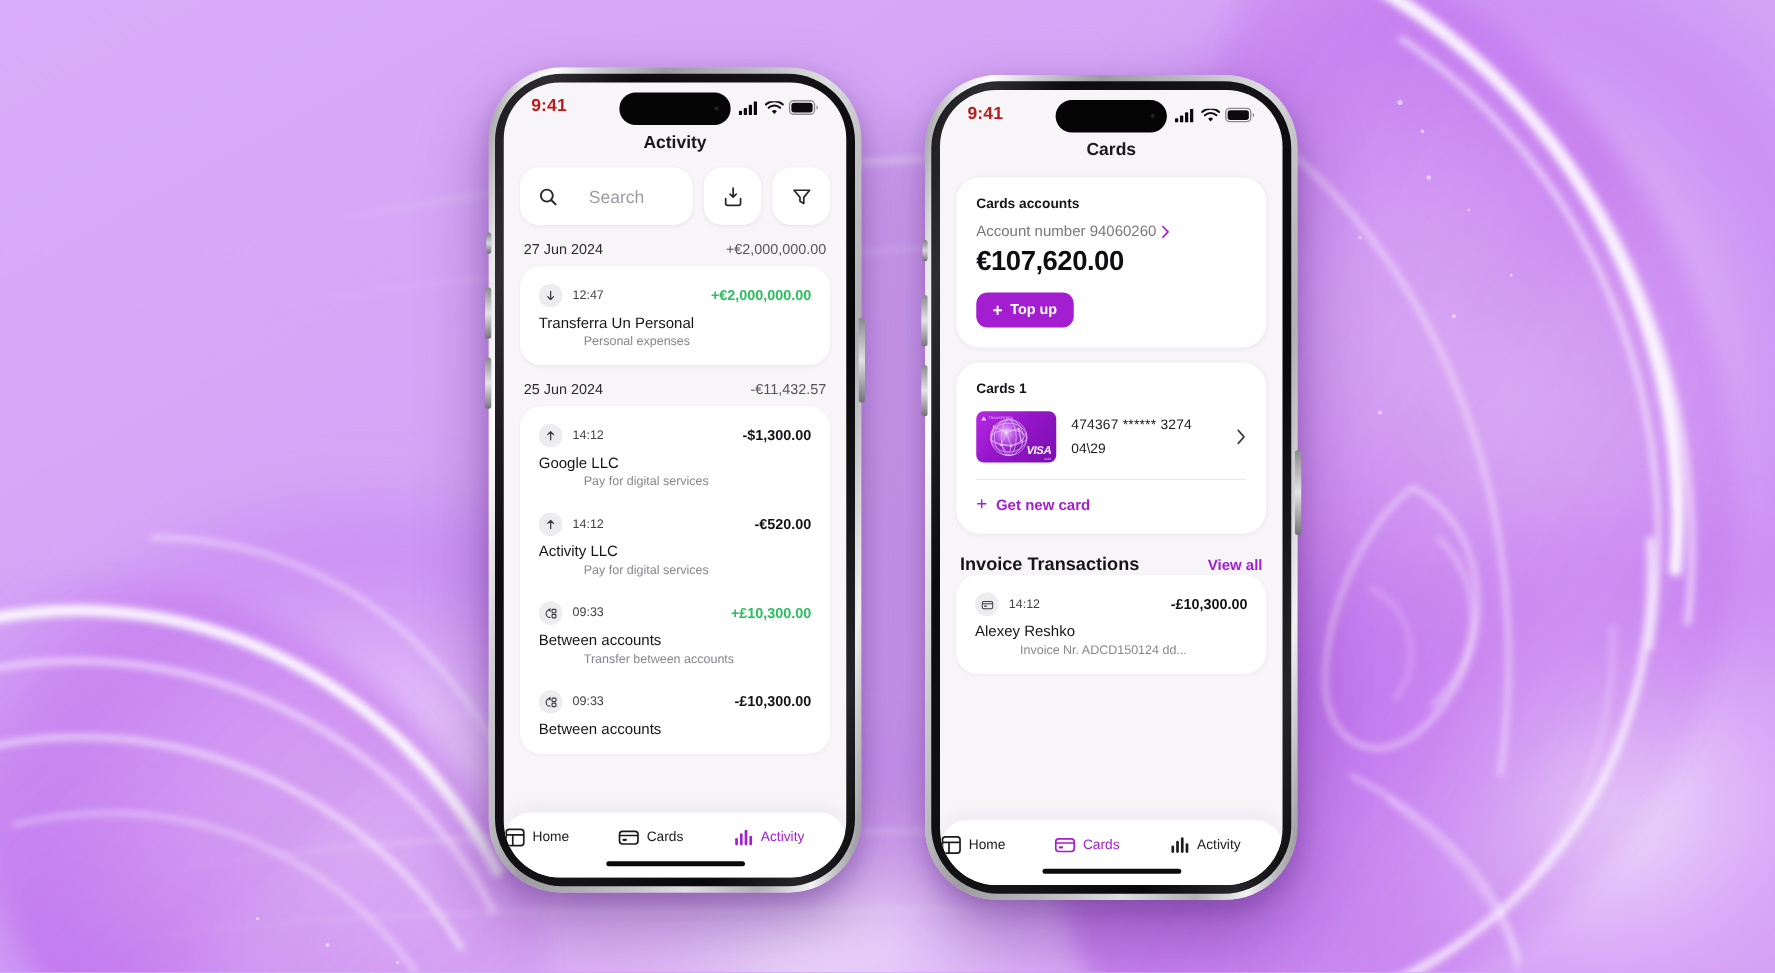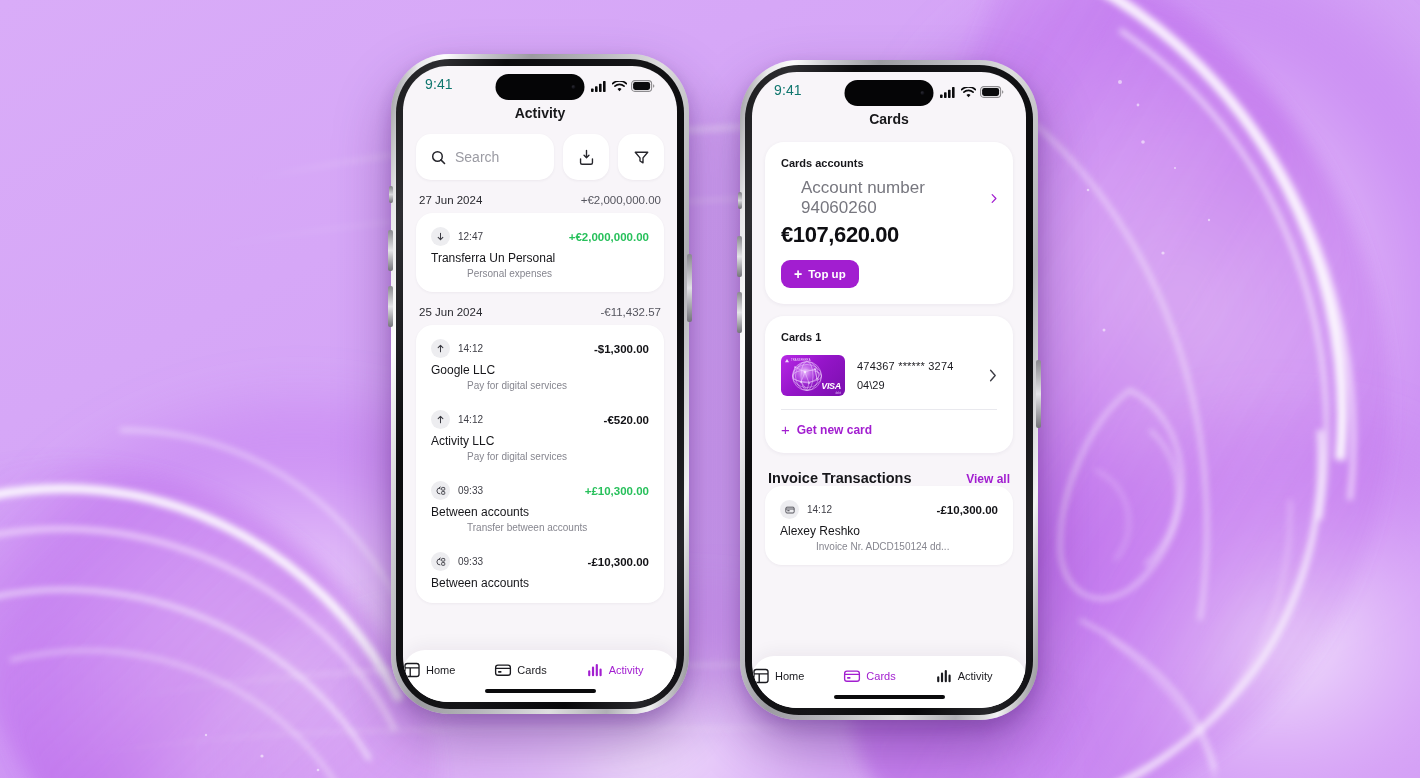--- a/index.html
+++ b/index.html
@@ -54,21 +54,21 @@
                background:linear-gradient(180deg,#8a8a8f,#e4e4e7,#74747a); }
   .btn-power { right:-3px; width:5px; height:68px;
                background:linear-gradient(180deg,#8a8a8f,#e4e4e7,#74747a); }
 
   
   .statusbar {
     height:36px; flex:0 0 36px; position:relative;
     display:flex; align-items:center; justify-content:space-between;
     padding:0 22px;
   }
-  .sb-time { font-size:14px; font-weight:400; color:#0f766e; letter-spacing:.1px; margin-top:0; }
+  .sb-time { font-size:14px; font-weight:700; color:#b91c1c; letter-spacing:.1px; margin-top:0; }
   .dyn-island {
     position:absolute; left:50%; transform:translateX(-50%); top:8px;
     width:89px; height:26px; border-radius:14px; background:#050506;
   }
   .dyn-island::after{
     content:""; position:absolute; right:9px; top:50%; transform:translateY(-50%);
     width:4px;height:4px;border-radius:50%;
     background:radial-gradient(circle at 35% 35%,#2b2b33,#0a0a10 70%);
   }
   .sb-right { display:flex; align-items:center; gap:4px; margin-top:4px; }
@@ -77,21 +77,21 @@
   .scr-title { text-align:center; font-size:14px; font-weight:600; color:#18181b;
                padding:3px 0 9px; flex:0 0 auto; }
 
   
   .scroll { flex:1 1 auto; overflow:hidden; position:relative; }
 
   
   .search-row { display:flex; gap:9px; padding:4px 13px 0; }
   .search-box {
     flex:1; height:46px; background:#fff; border-radius:15px;
-    display:flex; align-items:center; gap:9px; padding:0 15px;
+    display:flex; align-items:center; gap:25px; padding:0 15px;
     box-shadow:0 1px 3px rgba(40,10,60,.055);
   }
   .search-ph { font-size:14px; color:#9b9ba3; }
   .sq-btn {
     width:46px; height:46px; background:#fff; border-radius:15px;
     display:flex; align-items:center; justify-content:center;
     box-shadow:0 1px 3px rgba(40,10,60,.055);
   }
 
   
@@ -116,21 +116,21 @@
   .tx-name { font-size:12px; color:#16161a; margin-top:5px; }
   .tx-desc { font-size:10px; color:#86868f; margin-top:3px;padding-left:36px; }
 
   
   .pcard {
     background:#fff; border-radius:19px; margin:6px 13px 0;
     padding:15px 16px 16px; box-shadow:0 1px 4px rgba(40,10,60,.06);
   }
   .pcard-title { font-size:11px; font-weight:600; color:#16161a; }
   .acct-row { display:flex; align-items:center; gap:4px; margin-top:9px; }
-  .acct-txt { font-size:17px; color:#77777f;margin-left:20px; }
+  .acct-txt { font-size:12px; color:#77777f; }
   .balance  { font-size:22px; font-weight:600; color:#0e0e12; margin-top:4px; letter-spacing:-.4px; }
   .topup {
     margin-top:12px; display:inline-flex; align-items:center; gap:6px;
     background:#a21ed0; color:#fff; border:none;
     border-radius:9px; padding:7px 13px; font-size:11.5px; font-weight:600;
     font-family:"Liberation Sans",sans-serif; cursor:pointer;
   }
   .topup .plus { font-size:14px; font-weight:700; line-height:1; }
 
   .cardrow { display:flex; align-items:center; gap:12px; margin-top:12px; }

